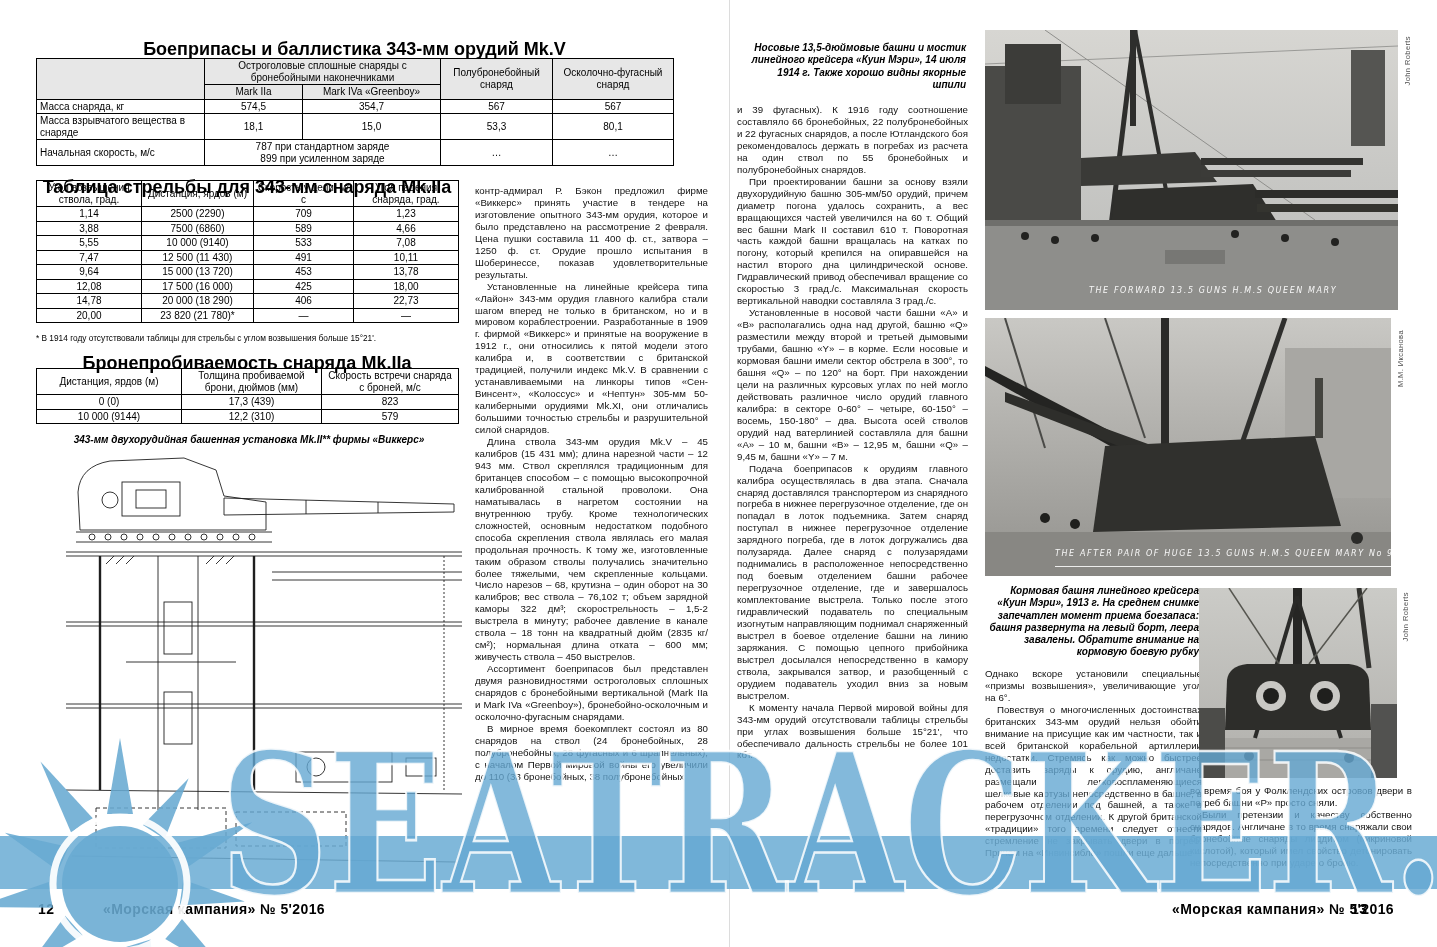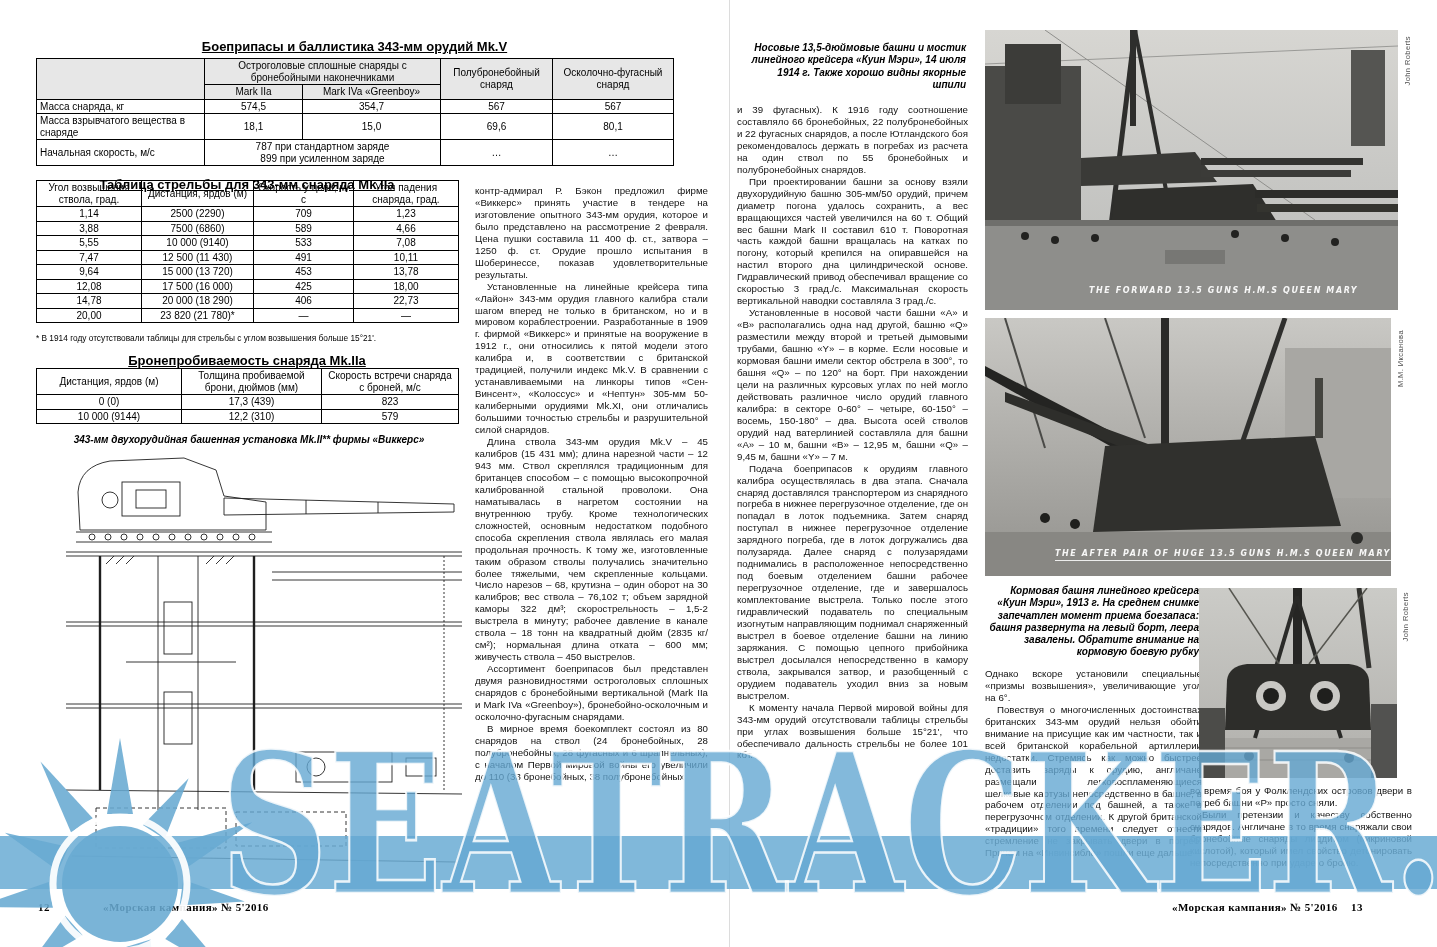--- a/index.html
+++ b/index.html
@@ -7,45 +7,45 @@
   .spread { position:relative; width:1437px; height:947px; background:#fff; overflow:hidden;
             font-family:"Liberation Sans", sans-serif; color:#111; }
 
   
   .tbl { position:absolute; border-collapse:collapse; table-layout:fixed;
          font-size:10px; line-height:11.5px; text-align:center; color:#000; }
   .tbl th, .tbl td { border:1px solid #000; padding:1px 3px; font-weight:normal; vertical-align:middle; }
   .tbl .lbl { text-align:left; }
   .tbl1 thead th { background:#e7e7e7; }
   .pre { white-space:pre-line; }
-  .tbl-title { position:absolute; font-weight:bold; font-size:13px; text-align:center; color:#000;text-decoration:underline; }
+  .tbl-title { position:absolute; font-weight:bold; font-size:18px; text-align:center; color:#000; }
   .footnote { position:absolute; font-size:8.3px; color:#000; }
 
   
   .col { position:absolute; font-size:9.7px; line-height:11.95px; text-align:justify; overflow:hidden; }
   .col p { text-indent:12px; margin:0; }
   .col p.np { text-indent:0; }
   .capt { position:absolute; font-style:italic; font-weight:bold; font-size:10px; line-height:12.3px; color:#000; }
   .capt.right { text-align:right; }
   .capt.center { text-align:center; }
 
   
-  .photo { position:absolute; overflow:hidden; background:#b91c1c;font-weight:bold; }
+  .photo { position:absolute; overflow:hidden; background:#b91c1c; }
   .photo svg { display:block; width:100%; height:100%; }
   .hand { position:absolute; color:rgba(255,255,255,.93); font-style:italic;
           font-family:"DejaVu Sans", sans-serif; font-size:8px; letter-spacing:1.6px; white-space:nowrap; }
-  .hand.u { border-bottom:1px solid rgba(255,255,255,.85); padding-bottom:2px; }
+  .hand.u { border-bottom:1px solid rgba(255,255,255,.85); padding-bottom:8px; }
   .credit { position:absolute; writing-mode:vertical-rl; transform:rotate(180deg);
             font-size:7.5px; color:#4d4d4d; letter-spacing:.4px; white-space:nowrap; }
   .drawing { position:absolute; }
   .drawing svg { display:block; width:100%; height:100%; }
 
   
-  .foot { position:absolute; font-family:Liberation Serif, serif; font-weight:bold;
-          font-size:11px; letter-spacing:.4px; color:#000; }
+  .foot { position:absolute; font-family:Liberation Sans, sans-serif; font-weight:bold;
+          font-size:14px; letter-spacing:.4px; color:#000; }
 
   
   .wm { position:absolute; inset:0; z-index:40; pointer-events:none; }
   .wm-band { position:absolute; left:0; top:836px; width:1437px; height:53px;
              background:rgba(106,172,212,.85); }
   .wm-sun { position:absolute; left:-8px; top:736px; width:272px; height:220px; }
   .wm-text { position:absolute; left:220px; top:772px; height:150px; line-height:150px;
              font-family:"DejaVu Serif", serif; font-weight:bold; font-size:150px;
              color:rgba(100,168,210,.8); white-space:nowrap;
              -webkit-text-stroke:2px rgba(255,255,255,.85);
@@ -86,21 +86,21 @@
           <td class="lbl">Масса снаряда, кг</td>
           <td>574,5</td>
           <td>354,7</td>
           <td>567</td>
           <td>567</td>
         </tr>
         <tr>
           <td class="lbl">Масса взрывчатого вещества в снаряде</td>
           <td>18,1</td>
           <td>15,0</td>
-          <td>69,6</td>
+          <td>53,3</td>
           <td>80,1</td>
         </tr>
         <tr>
           <td class="lbl">Начальная скорость, м/с</td>
           <td colspan="2" class="pre">787 при стандартном заряде
 899 при усиленном заряде</td>
           <td>…</td>
           <td>…</td>
         </tr>
       </tbody>

